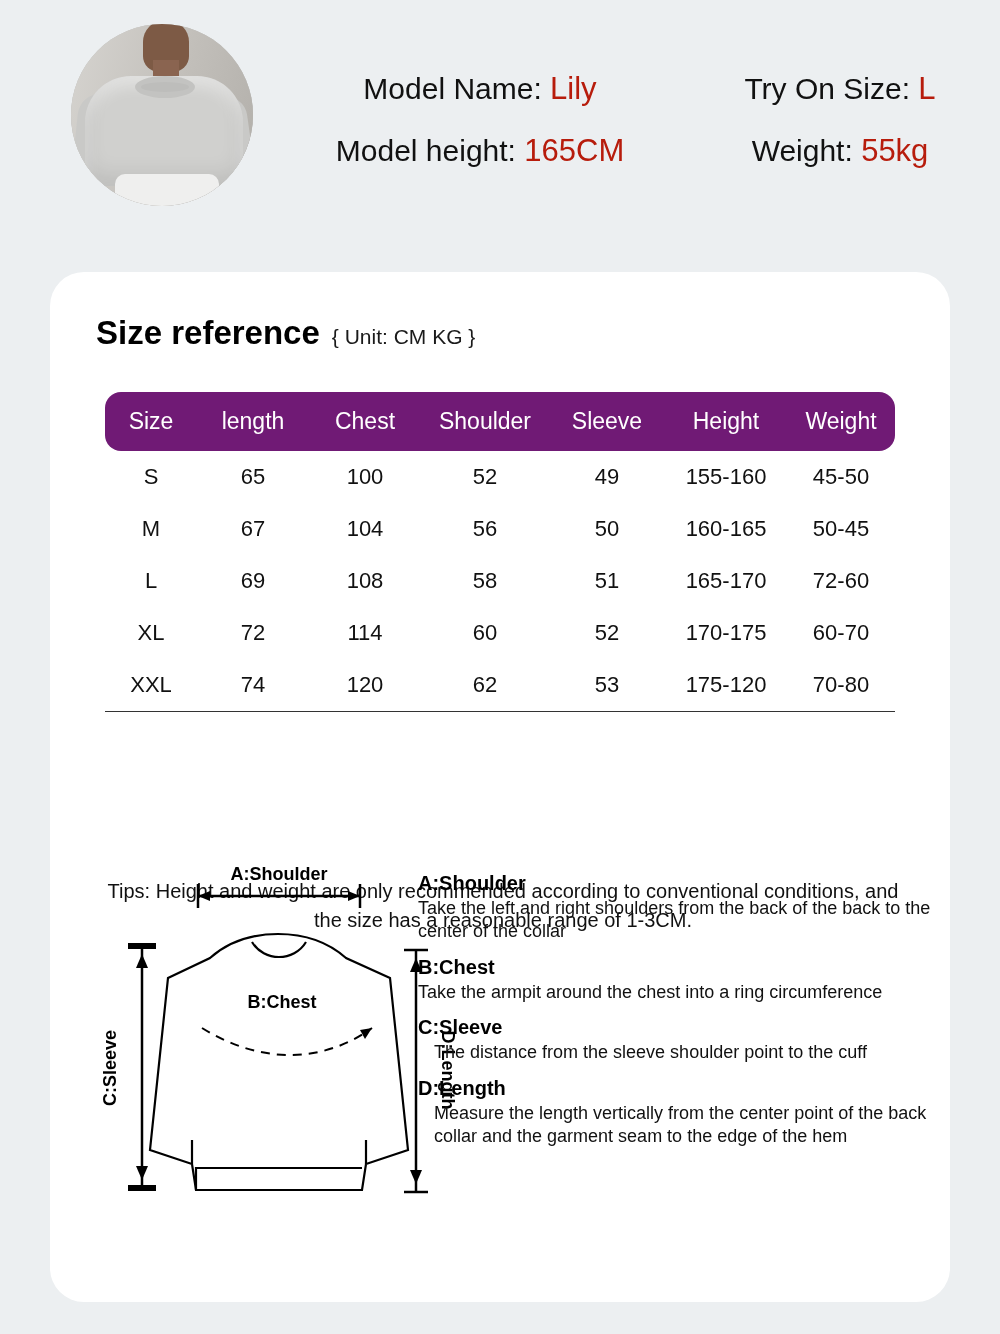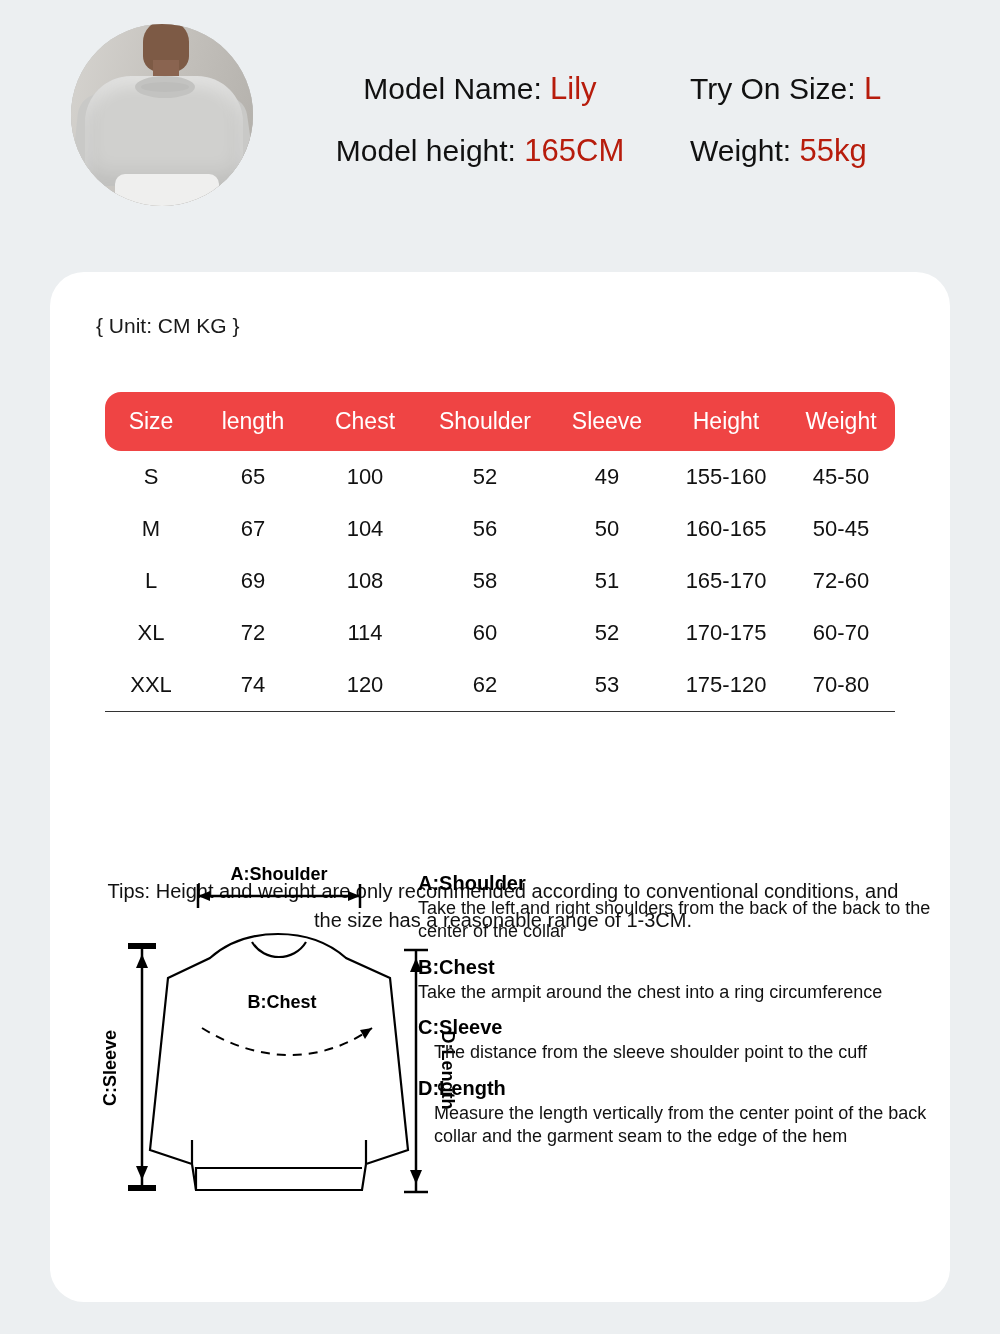--- a/index.html
+++ b/index.html
@@ -91,21 +91,21 @@
     position: absolute;
     left: 262px; top: 58px;
     width: 720px;
     display: grid;
     grid-template-columns: 420px 300px;
     grid-template-rows: 62px 62px;
     align-items: center;
   }
   .h-cell { font-size: 30px; color: #111; white-space: nowrap; }
   .h-cell.col1 { text-align: center; }
-  .h-cell.col2 { text-align: left; }
+  .h-cell.col2 { text-align: center; }
   .hv { color: #b71c0c; }
   .h-big { font-size: 31px; }
 
   
   .card {
     position: absolute;
     left: 50px; top: 272px;
     width: 900px; height: 1030px;
     background: #ffffff;
     border-radius: 34px;
@@ -129,21 +129,21 @@
   }
 
   
   .size-table {
     position: absolute;
     left: 55px; top: 120px;
     width: 790px;
     border-collapse: collapse;
   }
   .size-table thead th {
-    background: #ef4444;
+    background: #701a75;
     color: #fff;
     font-size: 23px;
     font-weight: normal;
     padding: 16px 0;
     text-align: center;
   }
   .size-table thead tr th:first-child { border-radius: 16px 0 0 16px; }
   .size-table thead tr th:last-child { border-radius: 0 16px 16px 0; }
   .size-table tbody td {
     font-size: 22px;
@@ -223,20 +223,21 @@
       <div class="h-cell col2">
         <span>Weight:</span>
         <span class="hv h-big">55kg</span>
       </div>
     </div>
   </div>
 
   <div class="card">
 
     <div class="title-row">
+      <span class="title-main">Size reference</span>
       <span class="title-unit">{ Unit: CM KG }</span>
     </div>
 
     <table class="size-table">
       <thead>
         <tr>
           <th style="width:92px">Size</th>
           <th style="width:112px">length</th>
           <th style="width:112px">Chest</th>
           <th style="width:128px">Shoulder</th>

